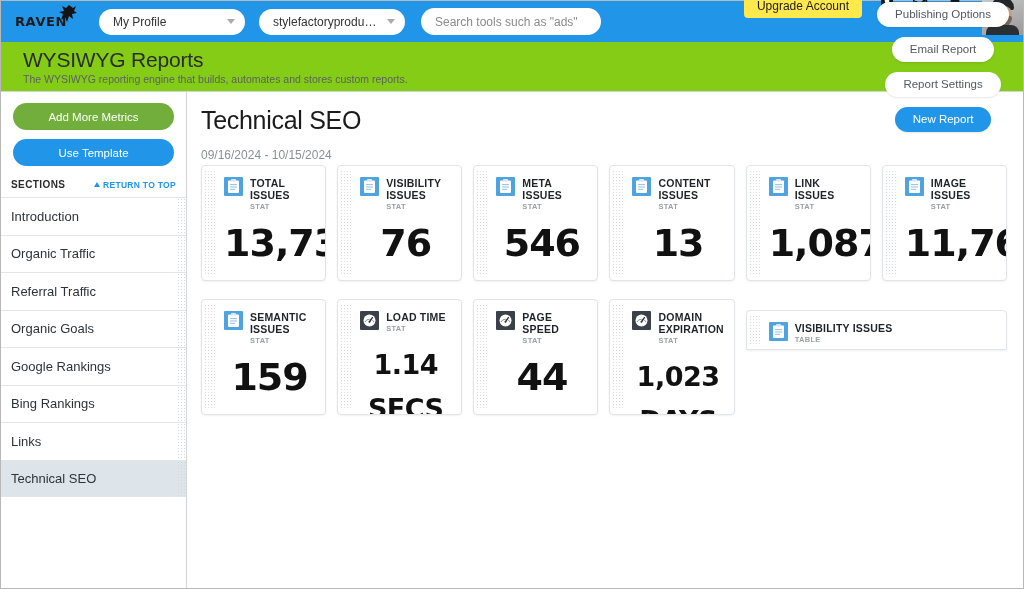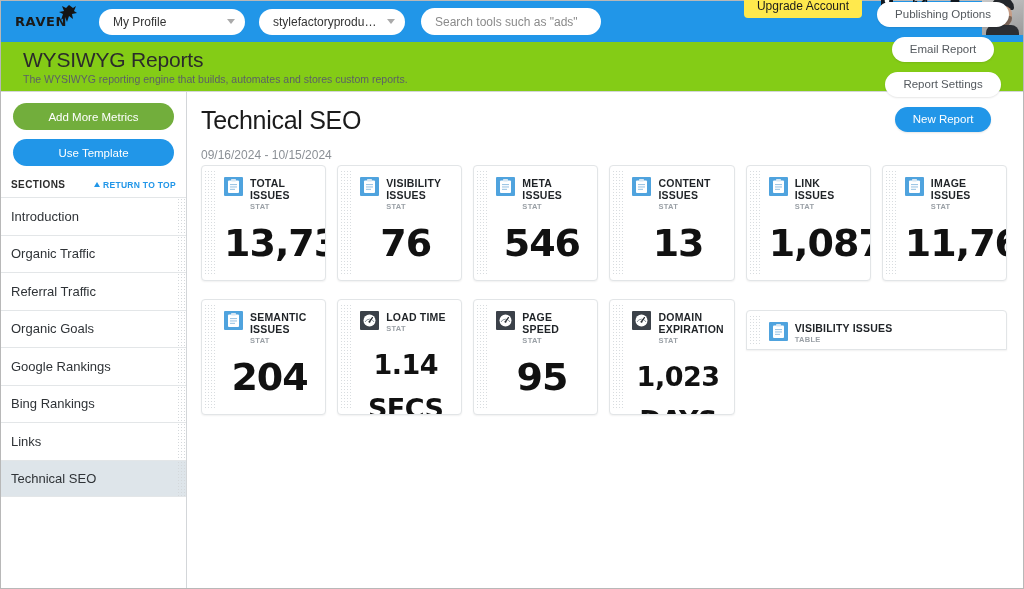--- a/index.html
+++ b/index.html
@@ -507,21 +507,21 @@
                 <rect x="4" y="5" width="7" height="1.1" fill="#9ec6e4"></rect>
                 <rect x="4" y="7.4" width="7" height="1.1" fill="#9ec6e4"></rect>
                 <rect x="4" y="9.8" width="5" height="1.1" fill="#9ec6e4"></rect>
               </svg>
             </span>
             <div>
               <div class="card-ttl">SEMANTIC ISSUES</div>
               <div class="card-kind">STAT</div>
             </div>
           </div>
-          <div class="card-val">204</div>
+          <div class="card-val">159</div>
         </div>
 
         <div class="card">
           <span class="card-grip"></span>
           <div class="card-head">
             <span class="card-icon gauge">
               <svg width="15" height="15" viewBox="0 0 15 15">
                 <circle cx="7.5" cy="7.5" r="6" fill="#fff"></circle>
                 <path d="M3 9 A5 5 0 0 1 12 9" fill="none" stroke="#8b949c" stroke-width="1"></path>
                 <line x1="7.5" y1="8.6" x2="10.4" y2="4.6" stroke="#2b3036" stroke-width="1.3" stroke-linecap="round"></line>
@@ -545,21 +545,21 @@
                 <path d="M3 9 A5 5 0 0 1 12 9" fill="none" stroke="#8b949c" stroke-width="1"></path>
                 <line x1="7.5" y1="8.6" x2="10.4" y2="4.6" stroke="#2b3036" stroke-width="1.3" stroke-linecap="round"></line>
                 <circle cx="7.5" cy="8.7" r="1" fill="#2b3036"></circle>
               </svg>
             </span>
             <div>
               <div class="card-ttl">PAGE SPEED</div>
               <div class="card-kind">STAT</div>
             </div>
           </div>
-          <div class="card-val">95</div>
+          <div class="card-val">44</div>
         </div>
 
         <div class="card">
           <span class="card-grip"></span>
           <div class="card-head">
             <span class="card-icon gauge">
               <svg width="15" height="15" viewBox="0 0 15 15">
                 <circle cx="7.5" cy="7.5" r="6" fill="#fff"></circle>
                 <path d="M3 9 A5 5 0 0 1 12 9" fill="none" stroke="#8b949c" stroke-width="1"></path>
                 <line x1="7.5" y1="8.6" x2="10.4" y2="4.6" stroke="#2b3036" stroke-width="1.3" stroke-linecap="round"></line>

